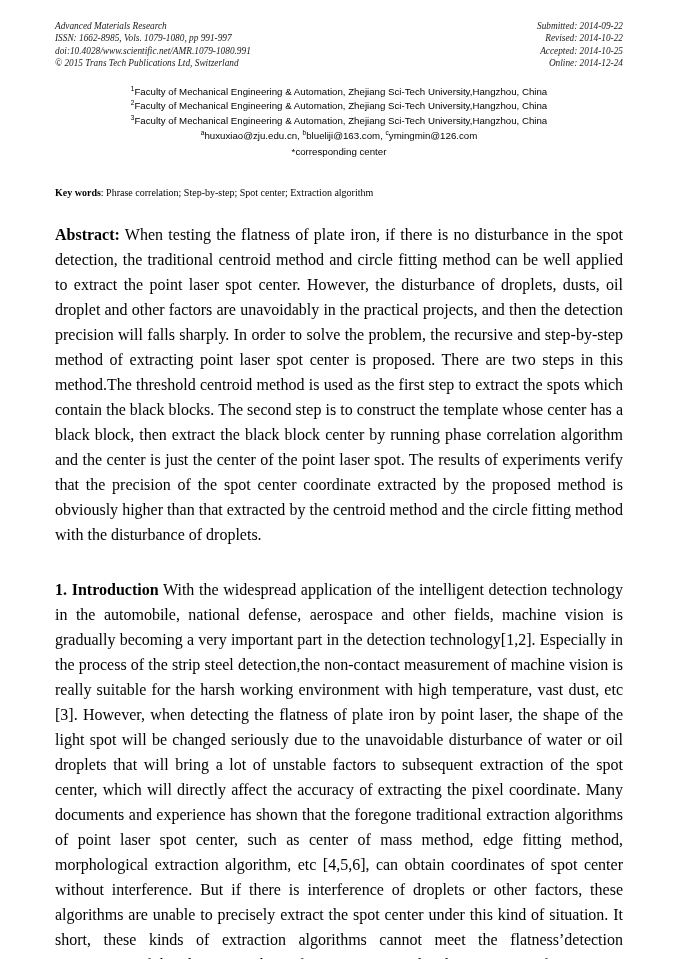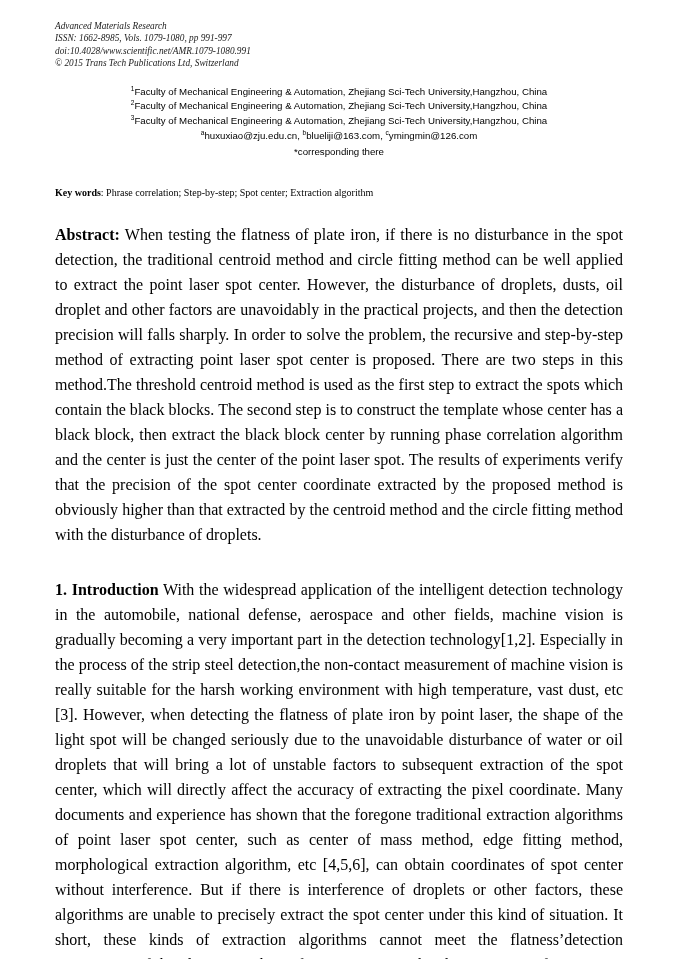--- a/index.html
+++ b/index.html
@@ -123,30 +123,36 @@
 <div class="page">
   <div class="content">
 
     <div class="journal-header">
       <div class="left">
         <div>Advanced Materials Research</div>
         <div>ISSN: 1662-8985, Vols. 1079-1080, pp 991-997</div>
         <div>doi:10.4028/www.scientific.net/AMR.1079-1080.991</div>
         <div>© 2015 Trans Tech Publications Ltd, Switzerland</div>
       </div>
+      <div class="right">
+        <div>Submitted: 2014-09-22</div>
+        <div>Revised: 2014-10-22</div>
+        <div>Accepted: 2014-10-25</div>
+        <div>Online: 2014-12-24</div>
+      </div>
     </div>
 
 
 
     <div class="affiliations">
       <span class="aff-line"><sup>1</sup><span>Faculty of Mechanical Engineering &amp; Automation, Zhejiang Sci-Tech University,Hangzhou, China</span></span>
       <span class="aff-line"><sup>2</sup><span>Faculty of Mechanical Engineering &amp; Automation, Zhejiang Sci-Tech University,Hangzhou, China</span></span>
       <span class="aff-line"><sup>3</sup><span>Faculty of Mechanical Engineering &amp; Automation, Zhejiang Sci-Tech University,Hangzhou, China</span></span>
       <span class="email-line"><sup>a</sup><span>huxuxiao@zju.edu.cn, </span><sup>b</sup><span>blueliji@163.com, </span><sup>c</sup><span>ymingmin@126.com</span></span>
-      <span class="corresponding">*corresponding there</span>
+      <span class="corresponding">*corresponding center</span>
     </div>
 
     <div class="keywords"><b>Key words</b><span>: Phrase correlation; Step-by-step; Spot center; Extraction algorithm</span></div>
 
     <div class="para"><span class="lead">Abstract:</span><span> When testing the flatness of plate iron, if there is no disturbance in the spot detection, the traditional centroid method and circle fitting method can be well applied to extract the point laser spot center. However, the disturbance of droplets, dusts, oil droplet and other factors are unavoidably in the practical projects, and then the detection precision will falls sharply. In order to solve the problem, the recursive and step-by-step method of extracting point laser spot center is proposed. There are two steps in this method.The threshold centroid method is used as the first step to extract the spots which contain the black blocks. The second step is to construct the template whose center has a black block, then extract the black block center by running phase correlation algorithm and the center is just the center of the point laser spot. The results of experiments verify that the precision of the spot center coordinate extracted by the proposed method is obviously higher than that extracted by the centroid method and the circle fitting method with the disturbance of droplets.</span></div>
 
     <div class="para intro"><span class="lead">1. Introduction</span><span> With the widespread application of the intelligent detection technology in the automobile, national defense, aerospace and other fields, machine vision is gradually becoming a very important part in the detection technology[1,2]. Especially in the process of the strip steel detection,the non-contact measurement of machine vision is really suitable for the harsh working environment with high temperature, vast dust, etc [3]. However, when detecting the flatness of plate iron by point laser, the shape of the light spot will be changed seriously due to the unavoidable disturbance of water or oil droplets that will bring a lot of unstable factors to subsequent extraction of the spot center, which will directly affect the accuracy of extracting the pixel coordinate. Many documents and experience has shown that the foregone traditional extraction algorithms of point laser spot center, such as center of mass method, edge fitting method, morphological extraction algorithm, etc [4,5,6], can obtain coordinates of spot center without interference. But if there is interference of droplets or other factors, these algorithms are unable to precisely extract the spot center under this kind of situation. It short, these kinds of extraction algorithms cannot meet the flatness’detection requirement of the plate iron. Thus, after summarizing the characteristics of image spot in this condition and consulting lots of relevant literatures, a more targeted method of extracting point laser spot center is presented. Divided into two steps is considered as the main characteristic in this algorithm. First, using the traditional algorithms to find the rough spot center, second, using phase correlation algorithm to get more precise spot center. The proposed method will improve the accuracy of real time online visual detection of flatness of plate iron. Meanwhile, it will</span></div>
 
   </div>
 </div>

